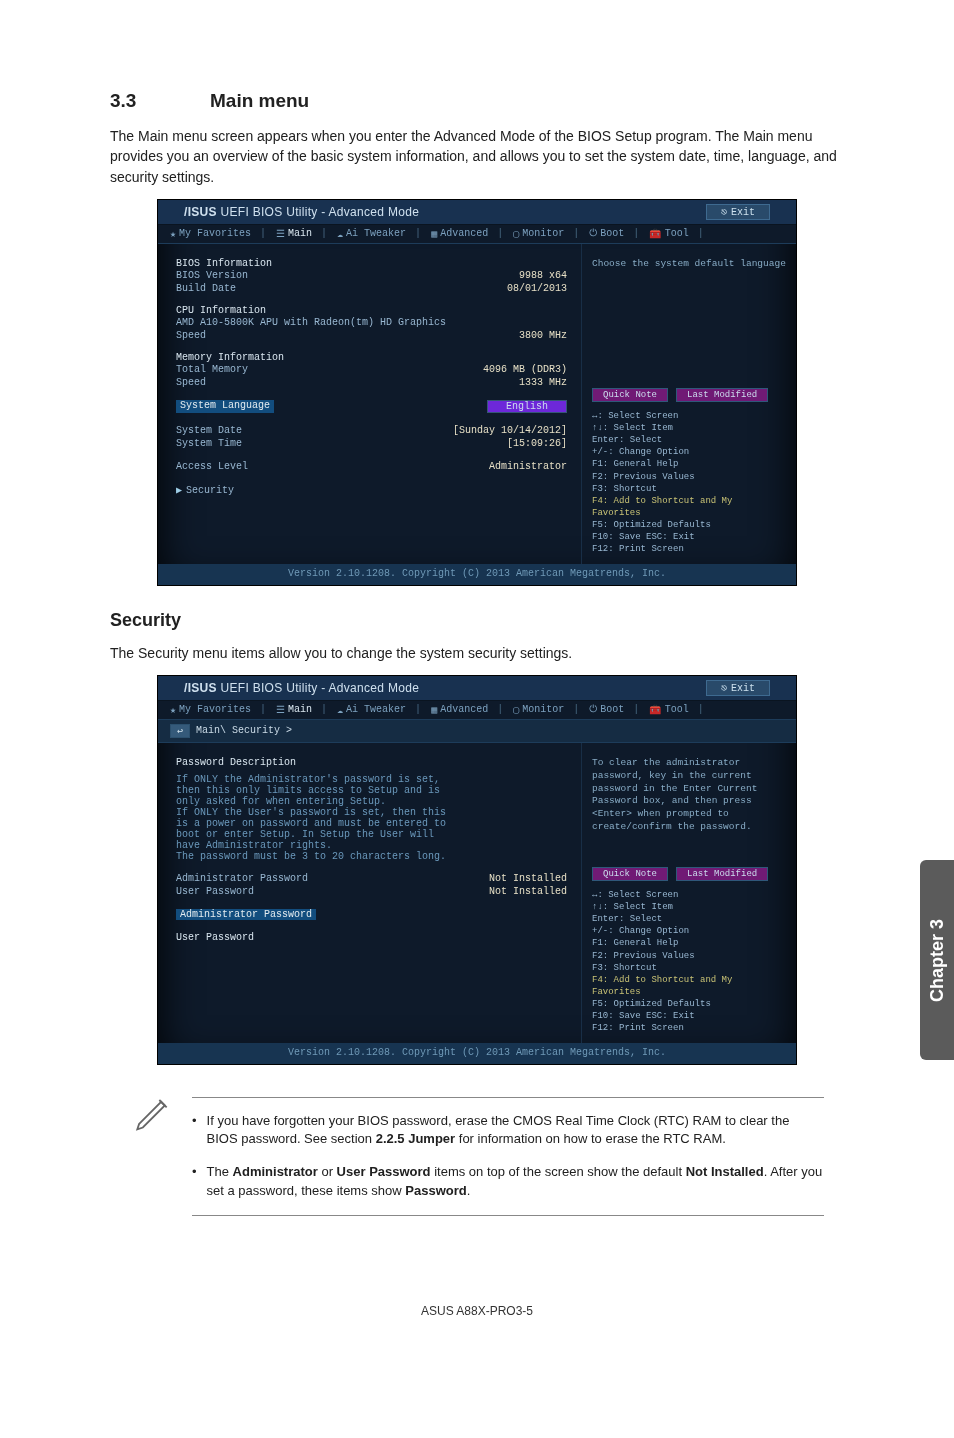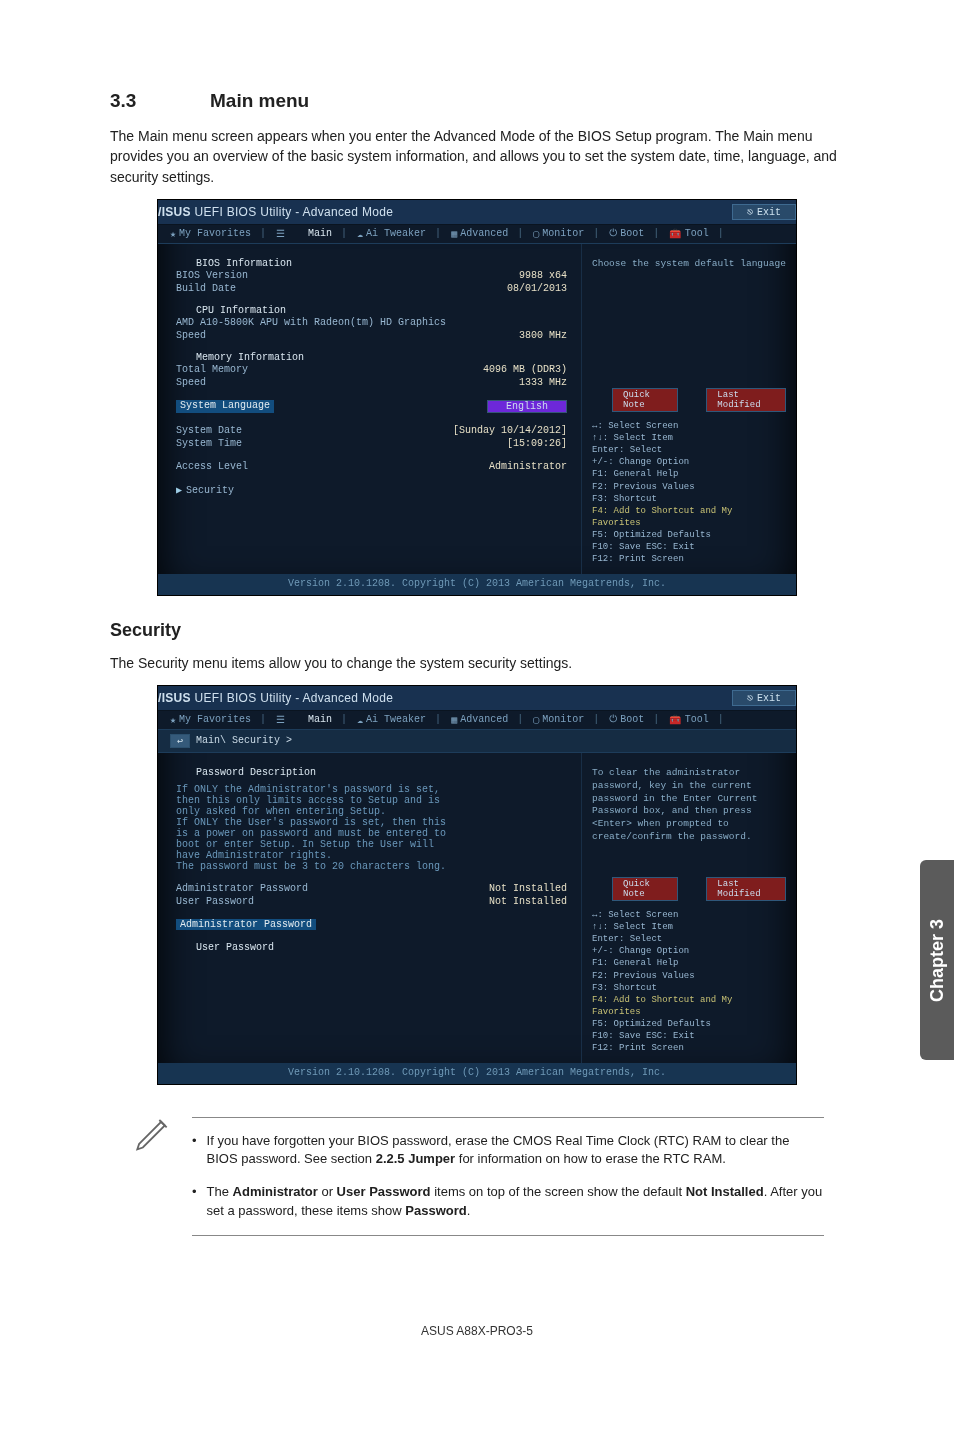--- a/index.html
+++ b/index.html
@@ -4,43 +4,43 @@
 <style>
   * { margin: 0; padding: 0; box-sizing: border-box; }
   body { font-family: Arial, Helvetica, sans-serif; background: #fff; width: 954px; margin: 0 auto; color: #212121; position: relative; }
   .page { padding: 90px 110px 40px 110px; }
   h1 { font-size: 19px; font-weight: bold; margin-bottom: 14px; }
   .section-num { display: inline-block; width: 100px; }
   p.body { font-size: 14px; line-height: 1.45; margin-bottom: 12px; }
   h2.subhead { font-size: 18px; font-weight: bold; margin: 24px 0 12px; }
 
   .bios { width: 640px; margin: 8px auto 10px auto; background: #0e1a2a; border: 1px solid #000; font-family: "Courier New", monospace; font-size: 10px; color: #98b7d1; box-shadow: inset 0 0 40px #000; }
-  .bios-header { display:flex; align-items:center; justify-content:space-between; padding:4px 0; background:#183150; border-bottom:1px solid #0a1420; }
+  .bios-header { display:flex; align-items:center; justify-content:space-between; padding:4px 26px; background:#183150; border-bottom:1px solid #0a1420; }
   .bios-title { color:#cfe0ee; font-family: Arial, sans-serif; font-size:12px; letter-spacing:.3px; }
   .bios-exit { background:#294a6a; color:#cde1ee; border:1px solid #3e6a90; padding:1px 14px; font-size:10px; }
   .bios-exit .icon { margin-right:4px; }
 
   .bios-tabs { display:flex; gap:10px; background:#0e1a2a; padding:3px 12px; border-bottom:1px solid #1d3c5a; color:#7ca1bf; }
   .bios-tab { display:flex; align-items:center; gap:3px; }
   .bios-tab .sep { color:#486a84; margin-left:6px; }
 
   .bios-body { display:flex; }
   .bios-left { flex:1; padding:14px 14px 8px 18px; position:relative; }
   .bios-right { width:215px; padding:14px 10px 8px 10px; border-left:1px solid #182e46; }
 
   .row { display:flex; justify-content:space-between; padding:1px 0; }
   .blk { margin-bottom:10px; }
-  .hl { color:#d9e6ef;margin-left:20px; }
+  .hl { color:#d9e6ef; }
   .sel { color:#e7e0c6; }
   .inv { background:#124d7e; color:#e3ebef; padding:0 4px; }
   .value-box { border:1px solid #355676; background:#6d28d9; color:#cde; padding:0 18px; }
   .arrow { margin-right:4px; color:#9fcfe8; }
 
   .qn-row { display:flex; gap:8px; margin-bottom:8px; }
-  .qn-btn { border:1px solid #2f577a; background:#7f1d1d; color:#cde; padding:1px 10px; font-size:9px;margin-left:20px; }
+  .qn-btn { border:1px solid #2f577a; background:#701a75; color:#cde; padding:1px 10px; font-size:9px; }
   .right-text { color:#88acc6; font-size:9.5px; line-height:1.35; }
   .right-list { font-size:9px; line-height:1.35; }
   .yel { color:#c8c275; }
 
   .bios-footer { text-align:center; padding:4px 0 6px; color:#6f99b7; background:#173451; font-size:10px; }
   .breadcrumb-bar { display:flex; align-items:center; gap:6px; padding:4px 12px; background:#152c43; border-bottom:1px solid #1d3c5a; color:#cbdbe7; }
   .back-icon { background:#355a7a; color:#d4e3ec; padding:0 6px; border:1px solid #2b506e; }
 
   .note-block { display:flex; gap:18px; margin:24px 20px 0 20px; }
   .note-icon svg { width:44px; height:44px; }

